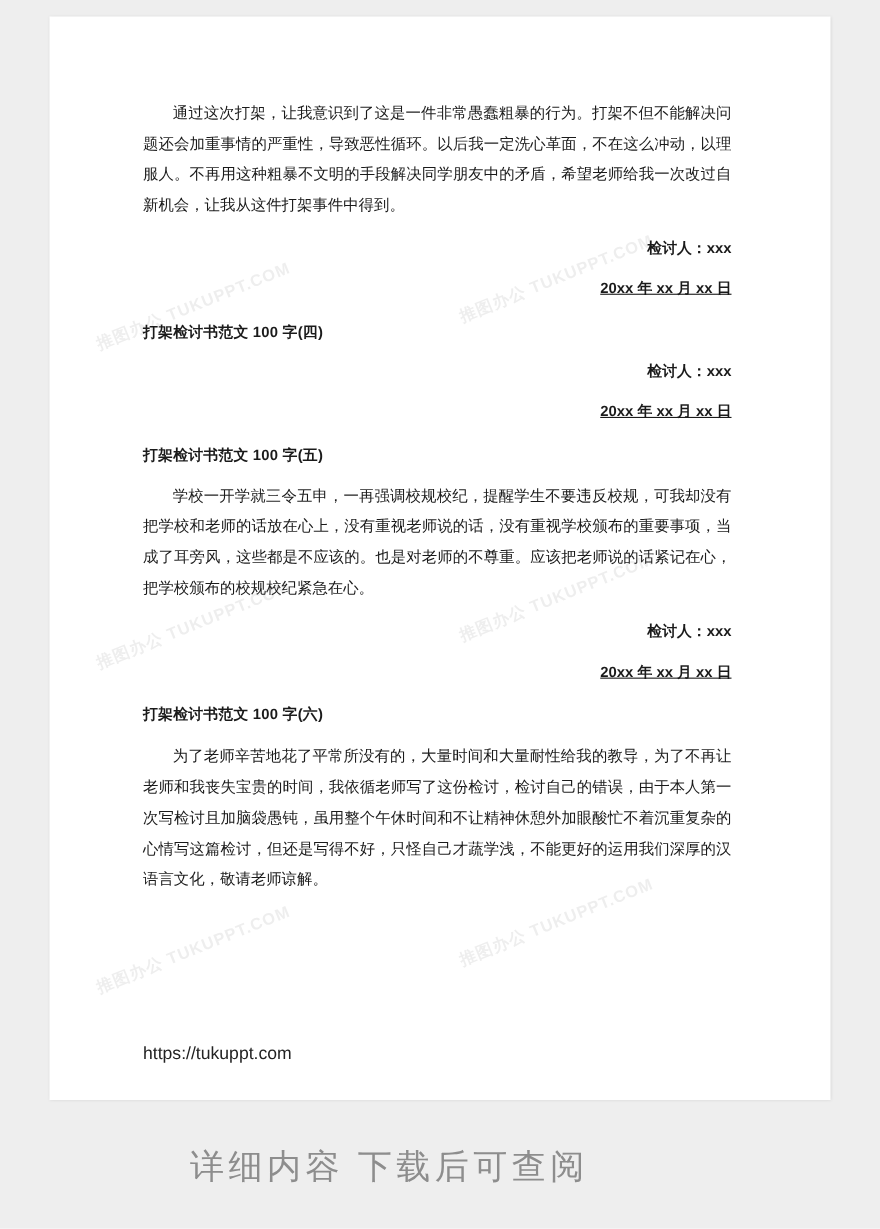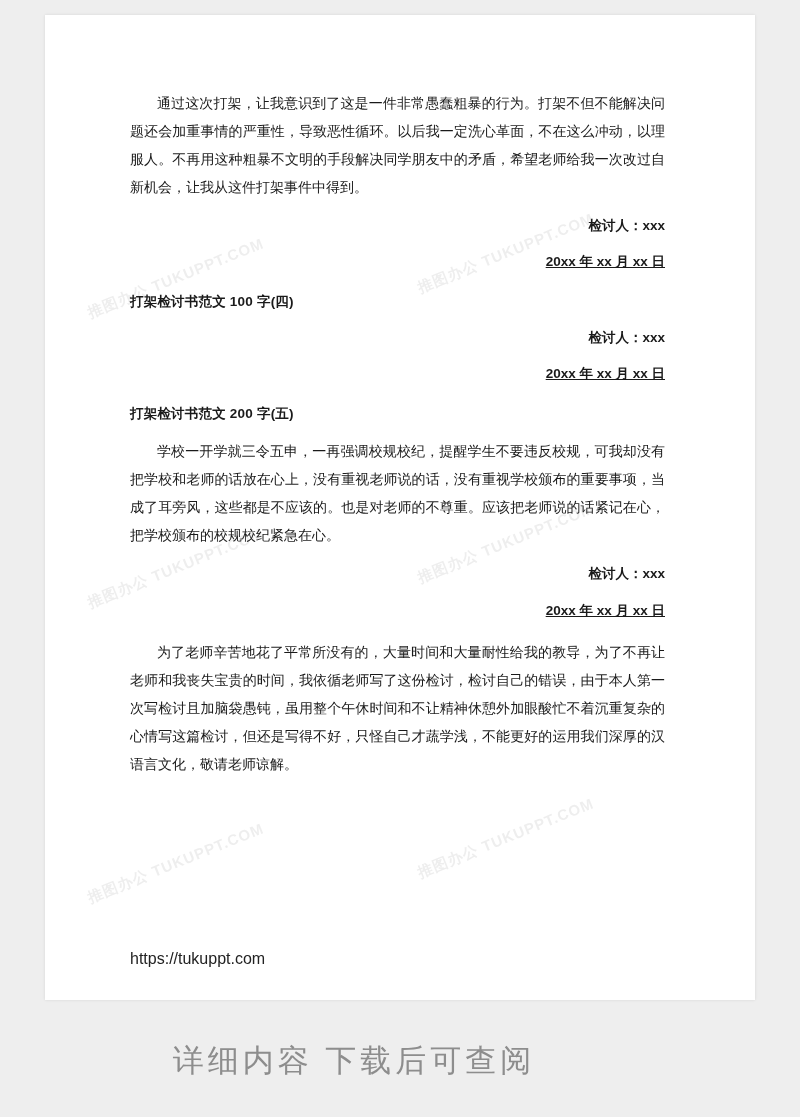--- a/index.html
+++ b/index.html
@@ -121,27 +121,28 @@
       <p class="sign date">20xx 年 xx 月 xx 日</p>
     </div>
 
     <div>
       <p class="heading">打架检讨书范文 100 字(四)</p>
       <p class="sign">检讨人：xxx</p>
       <p class="sign date">20xx 年 xx 月 xx 日</p>
     </div>
 
     <div>
-      <p class="heading">打架检讨书范文 200 字(五)</p>
+      <p class="heading">打架检讨书范文 100 字(五)</p>
       <p class="para">学校一开学就三令五申，一再强调校规校纪，提醒学生不要违反校规，可我却没有把学校和老师的话放在心上，没有重视老师说的话，没有重视学校颁布的重要事项，当成了耳旁风，这些都是不应该的。也是对老师的不尊重。应该把老师说的话紧记在心，把学校颁布的校规校纪紧急在心。</p>
       <p class="sign">检讨人：xxx</p>
       <p class="sign date">20xx 年 xx 月 xx 日</p>
     </div>
 
     <div>
+      <p class="heading">打架检讨书范文 100 字(六)</p>
       <p class="para">为了老师辛苦地花了平常所没有的，大量时间和大量耐性给我的教导，为了不再让老师和我丧失宝贵的时间，我依循老师写了这份检讨，检讨自己的错误，由于本人第一次写检讨且加脑袋愚钝，虽用整个午休时间和不让精神休憩外加眼酸忙不着沉重复杂的心情写这篇检讨，但还是写得不好，只怪自己才蔬学浅，不能更好的运用我们深厚的汉语言文化，敬请老师谅解。</p>
     </div>
 
   </div>
 
   <div class="footer-url">https://tukuppt.com</div>
 </div>
 
 <div class="caption">详细内容 下载后可查阅</div>
 

